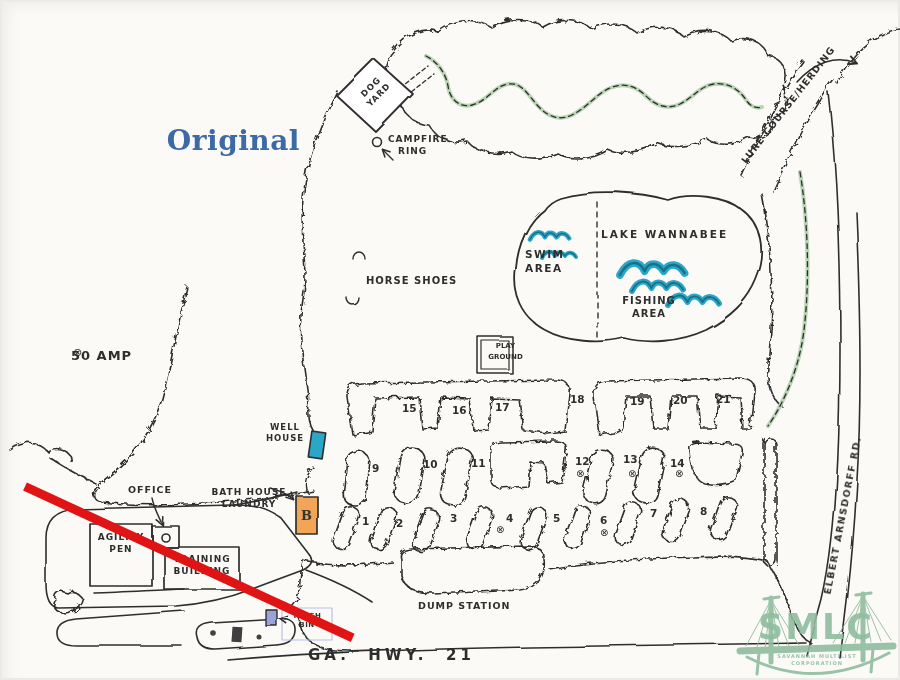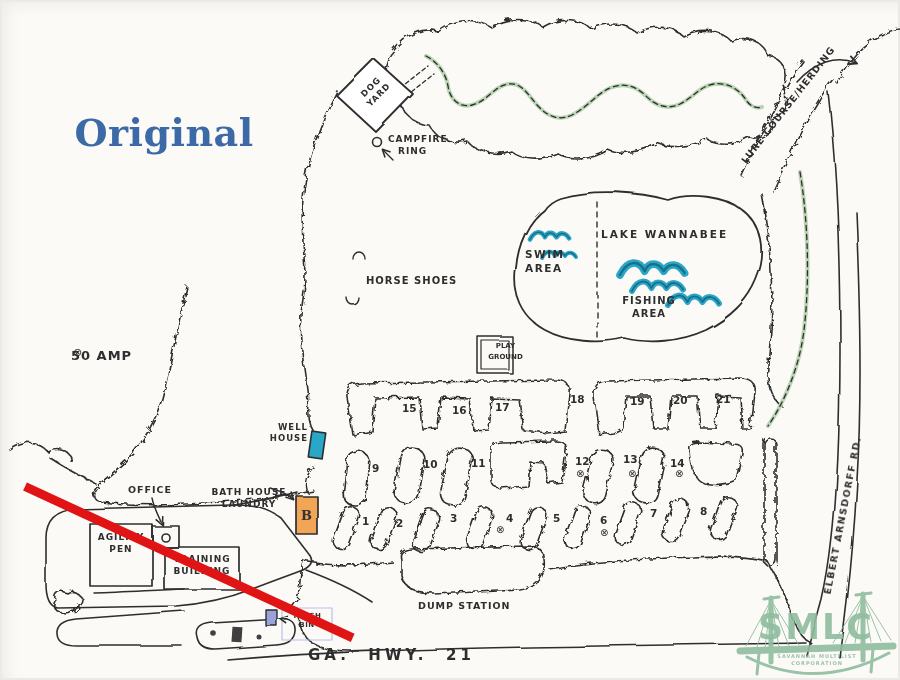--- a/index.html
+++ b/index.html
@@ -9,23 +9,23 @@
     box-shadow: inset 0 0 0 2px #eceae6, inset 8px 6px 14px rgba(0,0,0,0.05);
     font-family:"DejaVu Sans", sans-serif;
   }
   svg{position:absolute; left:0; top:0;}
   .lbl{
     position:absolute; font:600 9px/1.3 "DejaVu Sans", sans-serif;
     letter-spacing:1px; color:var(--ink); white-space:pre; z-index:3;
   }
   .ctr{text-align:center;}
   #map-title{
-    position:absolute; left:28px; top:108px; width:272px; text-align:center;
+    position:absolute; left:28px; top:123px; width:272px; text-align:right;
     font-family:"DejaVu Serif", serif; font-weight:600; color:var(--title_blue);
-    font-size:38px; line-height:1.32; letter-spacing:0.5px; z-index:3;
+    font-size:28px; line-height:1.32; letter-spacing:0.5px; z-index:3;
   }
   .num{
     position:absolute; font:10.5px "DejaVu Sans", sans-serif; font-weight:600;
     color:var(--ink); z-index:3;
   }
   .hook{
     position:absolute; font:10px "DejaVu Sans", sans-serif; color:var(--ink); z-index:3;
   }
   #red-line{
     position:absolute; left:25px; top:482px; width:361px; height:9px;
@@ -205,21 +205,21 @@
   <div class="lbl ctr" style="left:350px;top:80px;width:50px;font-size:8.5px;transform:rotate(-45deg)"><span>DOG</span><br><span>YARD</span></div>
   <div class="lbl" style="left:388px;top:134px"><span>CAMPFIRE</span><br><span style="padding-left:10px">RING</span></div>
   <div class="lbl ctr" style="left:706px;top:99px;width:165px;transform:rotate(-52deg);font-size:9.5px">LURE COURSE/HERDING</div>
   <div class="lbl" style="left:366px;top:274px;font-size:10px">HORSE SHOES</div>
   <span class="hook" style="left:73px;top:346px;font-size:11px">⊗</span>
   <div class="lbl" style="left:71px;top:348px;font-size:13px">50 AMP</div>
   <div class="lbl" style="left:525px;top:248px;font-size:10.5px;letter-spacing:1.5px"><span>SWIM</span><br><span>AREA</span></div>
   <div class="lbl" style="left:601px;top:228px;font-size:10.5px;letter-spacing:2px">LAKE WANNABEE</div>
   <div class="lbl ctr" style="left:613px;top:294px;width:72px;font-size:10px"><span>FISHING</span><br><span>AREA</span></div>
   <div class="lbl ctr" style="left:478px;top:341px;width:55px;font-size:7px;letter-spacing:0;line-height:1.5"><span>PLAY</span><br><span>GROUND</span></div>
-  <div class="lbl" style="left:262px;top:422px;width:46px;text-align:right;font-size:8.5px"><span>WELL</span><br><span>HOUSE</span></div>
+  <div class="lbl" style="left:262px;top:422px;width:46px;text-align:center;font-size:8.5px"><span>WELL</span><br><span>HOUSE</span></div>
   <div class="lbl ctr" style="left:210px;top:487px;width:78px"><span>BATH HOUSE</span><br><span>LAUNDRY</span></div>
   <div class="bath-b">B</div>
   <div class="lbl" style="left:128px;top:484px;font-size:9.5px">OFFICE</div>
   <div class="lbl ctr" style="left:92px;top:532px;width:58px"><span>AGILITY</span><br><span>PEN</span></div>
   <div class="lbl ctr" style="left:166px;top:554px;width:72px"><span>TRAINING</span><br><span>BUILDING</span></div>
   <div class="lbl" style="left:418px;top:600px;font-size:9.5px">DUMP STATION</div>
   <div class="lbl ctr" style="left:287px;top:612px;width:40px;font-size:7px;letter-spacing:0.5px"><span>TRASH</span><br><span>BIN</span></div>
   <div class="lbl" style="left:308px;top:646px;font-size:15px;letter-spacing:4px;color:#2d2d2d">GA.  HWY.  21</div>
   <div class="lbl ctr" style="left:758px;top:509px;width:170px;transform:rotate(-79deg);font-size:9.5px;letter-spacing:1.5px">ELBERT ARNSDORFF RD.</div>
 

